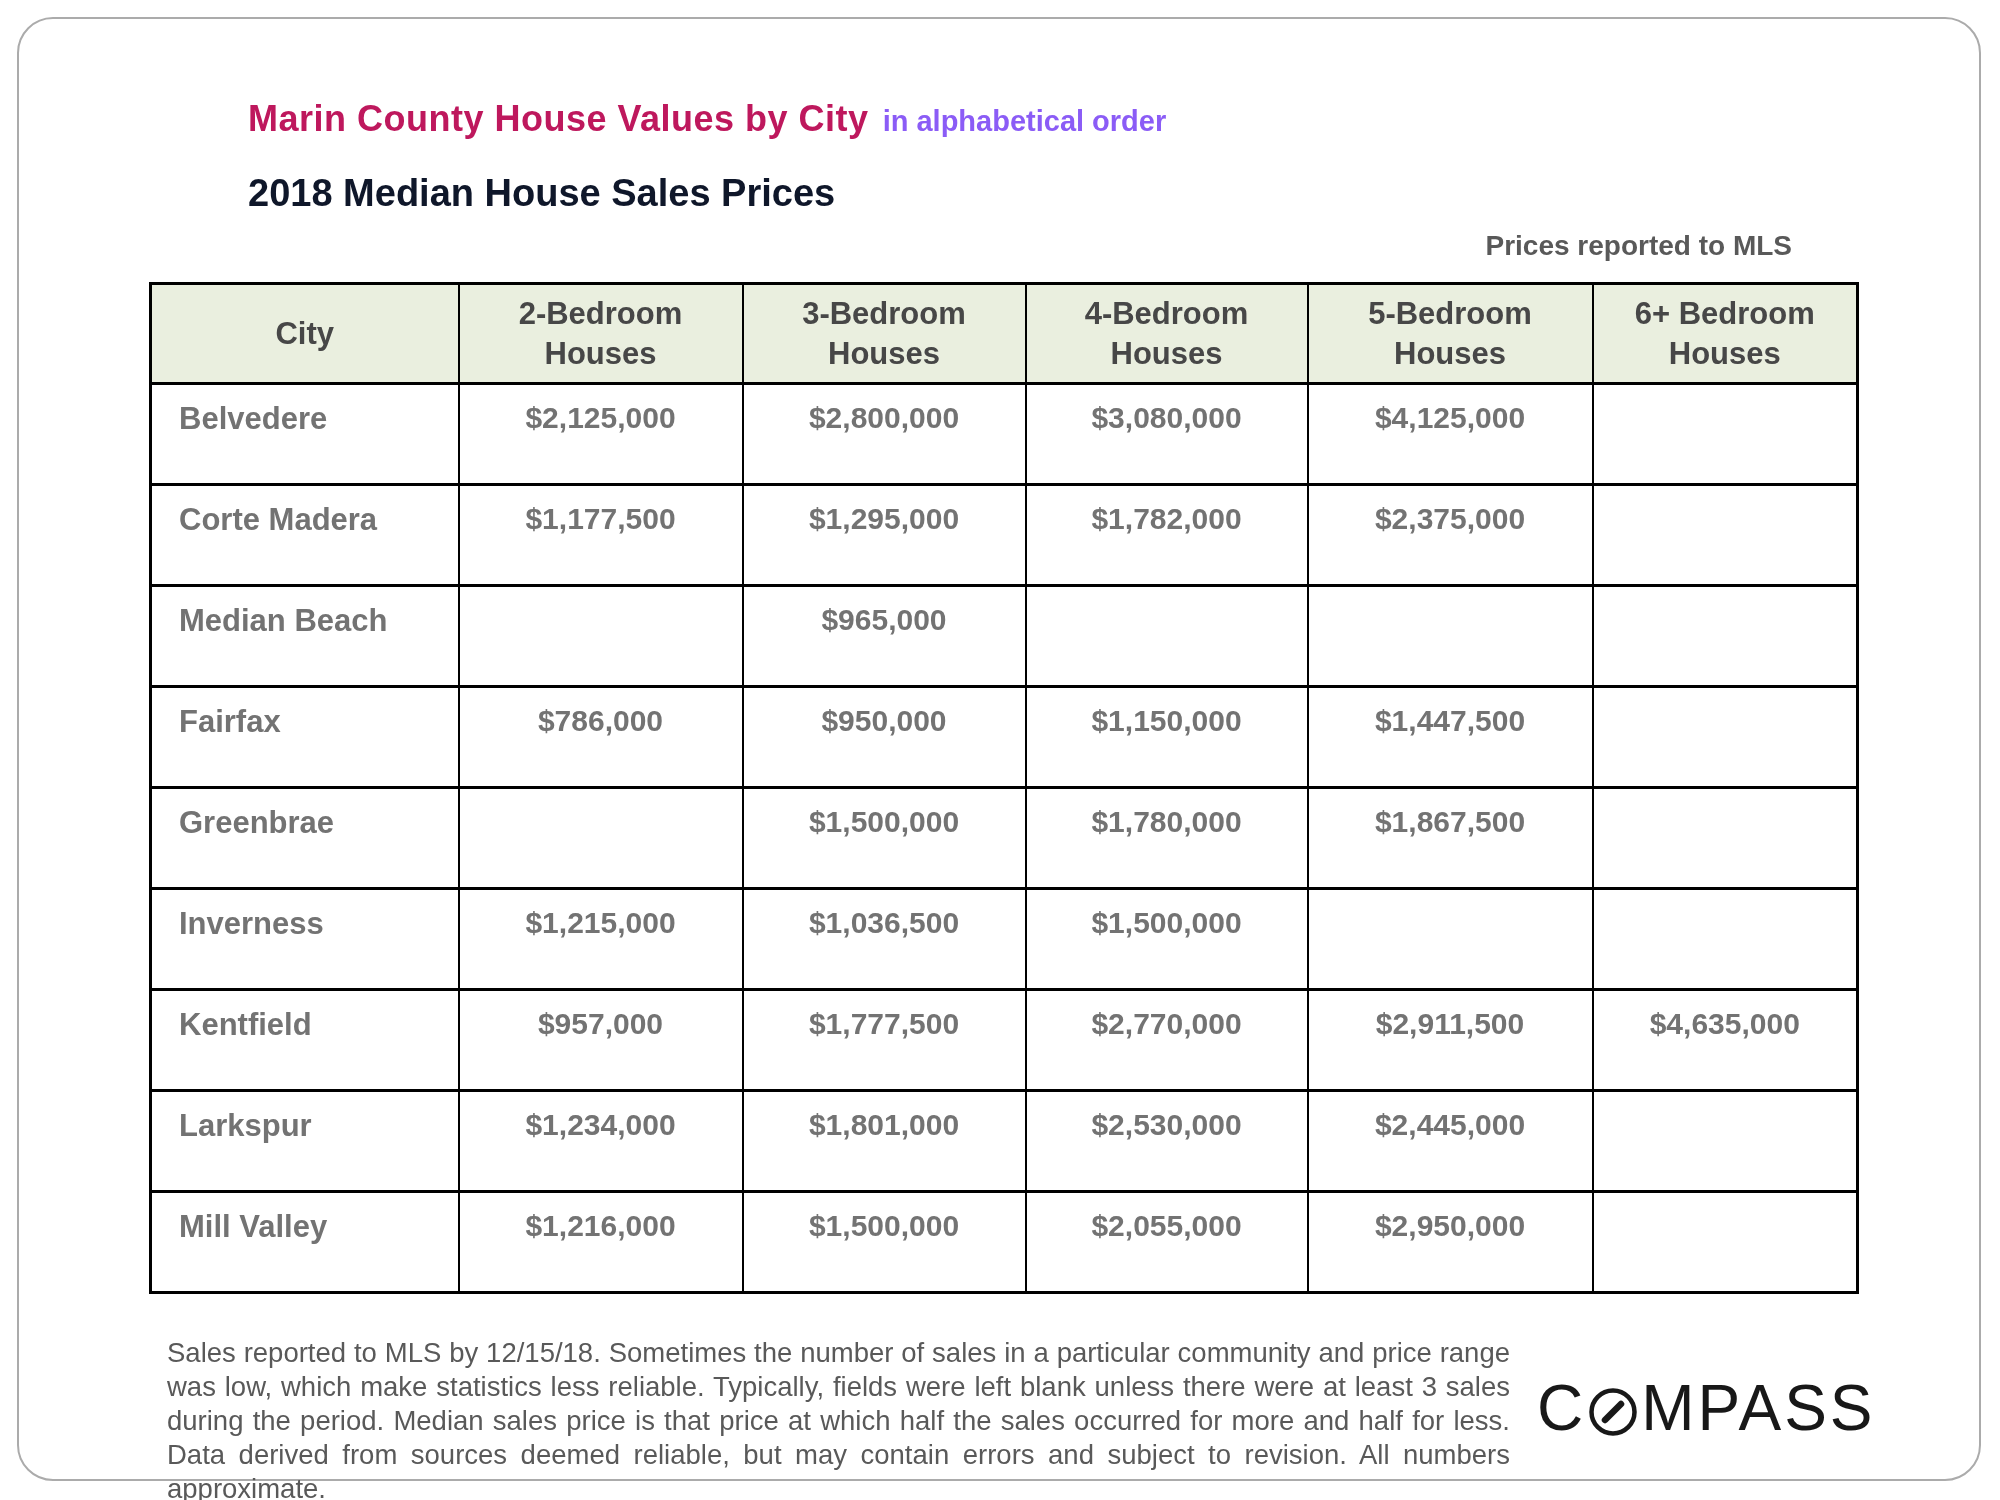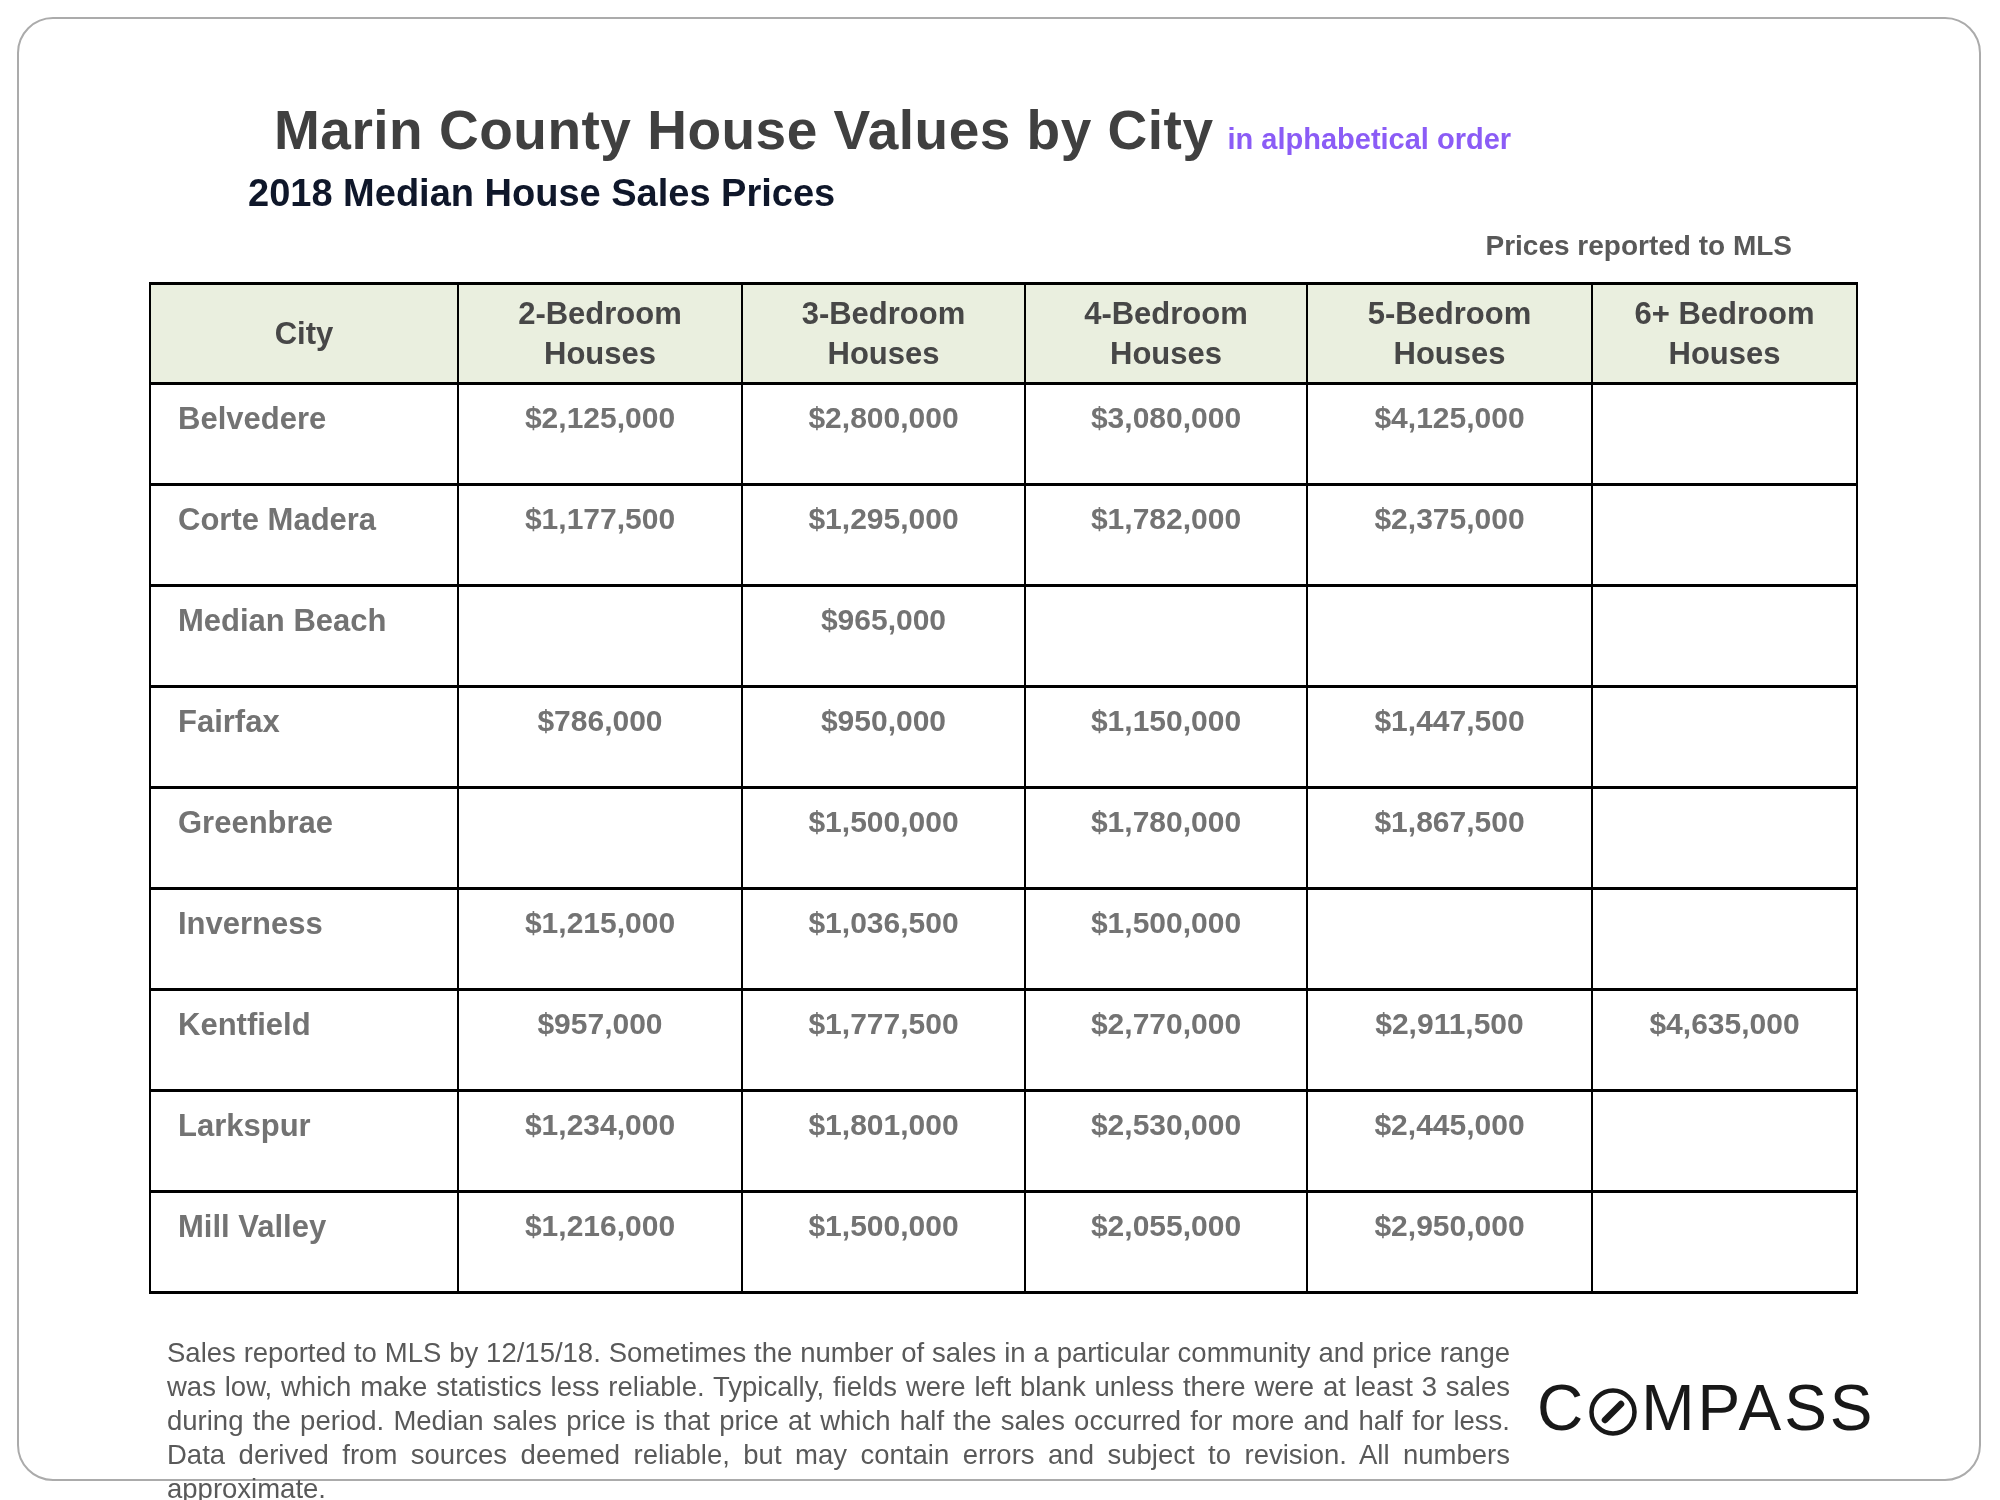--- a/index.html
+++ b/index.html
@@ -24,25 +24,24 @@
   }
 
   .title-row {
     position: absolute;
     left: 248px; top: 98px;
     display: flex;
     align-items: baseline;
     white-space: nowrap;
   }
   .title-main {
-    font-size: 55px;
-    font-weight: bold;
-    color: #404040;
+    font-size: 36px;
+    font-weight: bold;
+    color: #be185d;
     letter-spacing: 0.5px;
-    margin-left: 26px;
   }
   .title-suffix {
     font-size: 29px;
     font-weight: bold;
     color: #8b5cf6;
     margin-left: 14px;
   }
   .subtitle {
     position: absolute;
     left: 248px; top: 172px;
@@ -60,21 +59,21 @@
     font-weight: bold;
     color: #595959;
   }
 
   table.prices {
     position: absolute;
     left: 149px; top: 282px;
     width: 1707px;
     border-collapse: collapse;
     table-layout: fixed;
-    border: 1px solid #000000;
+    border: 3px solid #000000;
   }
   table.prices th, table.prices td {
     border-left: 2px solid #000000;
     border-right: 2px solid #000000;
     border-top: 3px solid #000000;
     border-bottom: 3px solid #000000;
   }
   table.prices th {
     background: #eaefdf;
     font-size: 31px;

